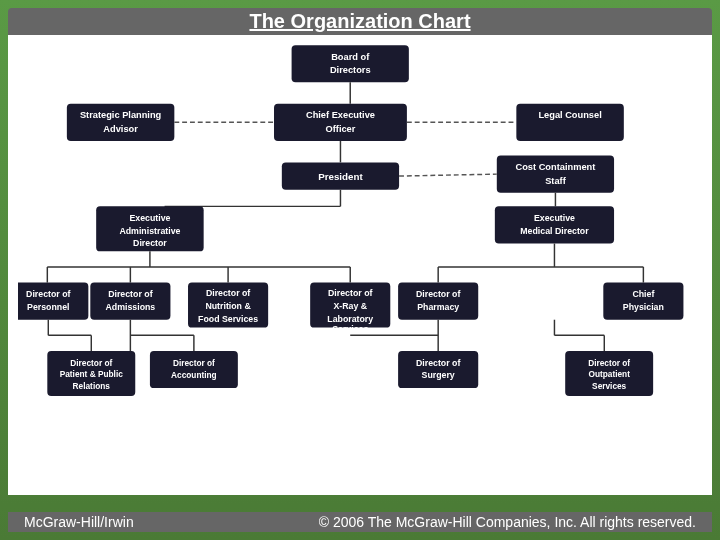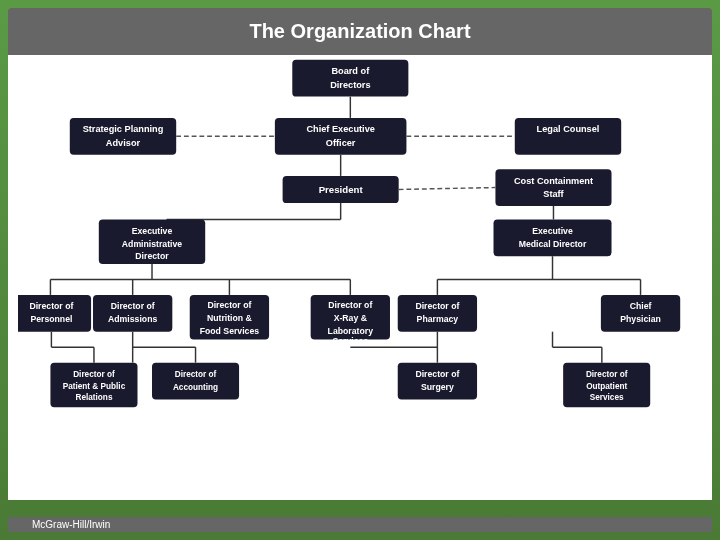--- a/index.html
+++ b/index.html
@@ -20,45 +20,46 @@
       display: flex;
       flex-direction: column;
     }
 
     .title-bar {
       background: #666666;
       color: white;
       text-align: center;
       font-size: 20px;
       font-weight: bold;
-      padding: 12px 10px;
+      padding: 2px 10px;
       border-radius: 4px 4px 0 0;
       margin-bottom: 0;
+      text-decoration: underline;
     }
 
     .chart-area {
       background: white;
       flex: 1;
       padding: 0 10px;
       overflow: hidden;
       position: relative;
     }
 
     
     .chart-svg {
       width: 100%;
       height: 100%;
     }
 
     .footer-bar {
       background: #666666;
       display: flex;
       justify-content: space-between;
-      padding: 2px 24px;
-      font-size: 10px;
+      padding: 2px 16px;
+      font-size: 14px;
       color: white;
       margin-top: 17px;
     }
   </style>
 </head>
 <body>
 
 <div class="main-container">
   <div class="title-bar">
     <span>The Organization Chart</span>
@@ -224,14 +225,15 @@
         <rect x="560" y="318" width="90" height="46" rx="4" fill="#1a1a2e"></rect>
         <text x="605" y="333" fill="white" font-family="Arial,sans-serif" font-size="8.5" font-weight="bold" text-anchor="middle">Director of</text>
         <text x="605" y="345" fill="white" font-family="Arial,sans-serif" font-size="8.5" font-weight="bold" text-anchor="middle">Outpatient</text>
         <text x="605" y="357" fill="white" font-family="Arial,sans-serif" font-size="8.5" font-weight="bold" text-anchor="middle">Services</text>
       </g>
 
     </svg>
   </div>
   <div class="footer-bar">
     <span>McGraw-Hill/Irwin</span>
+    <span>© 2006 The McGraw-Hill Companies, Inc. All rights reserved.</span>
   </div>
 </div>
 
 </body></html>

